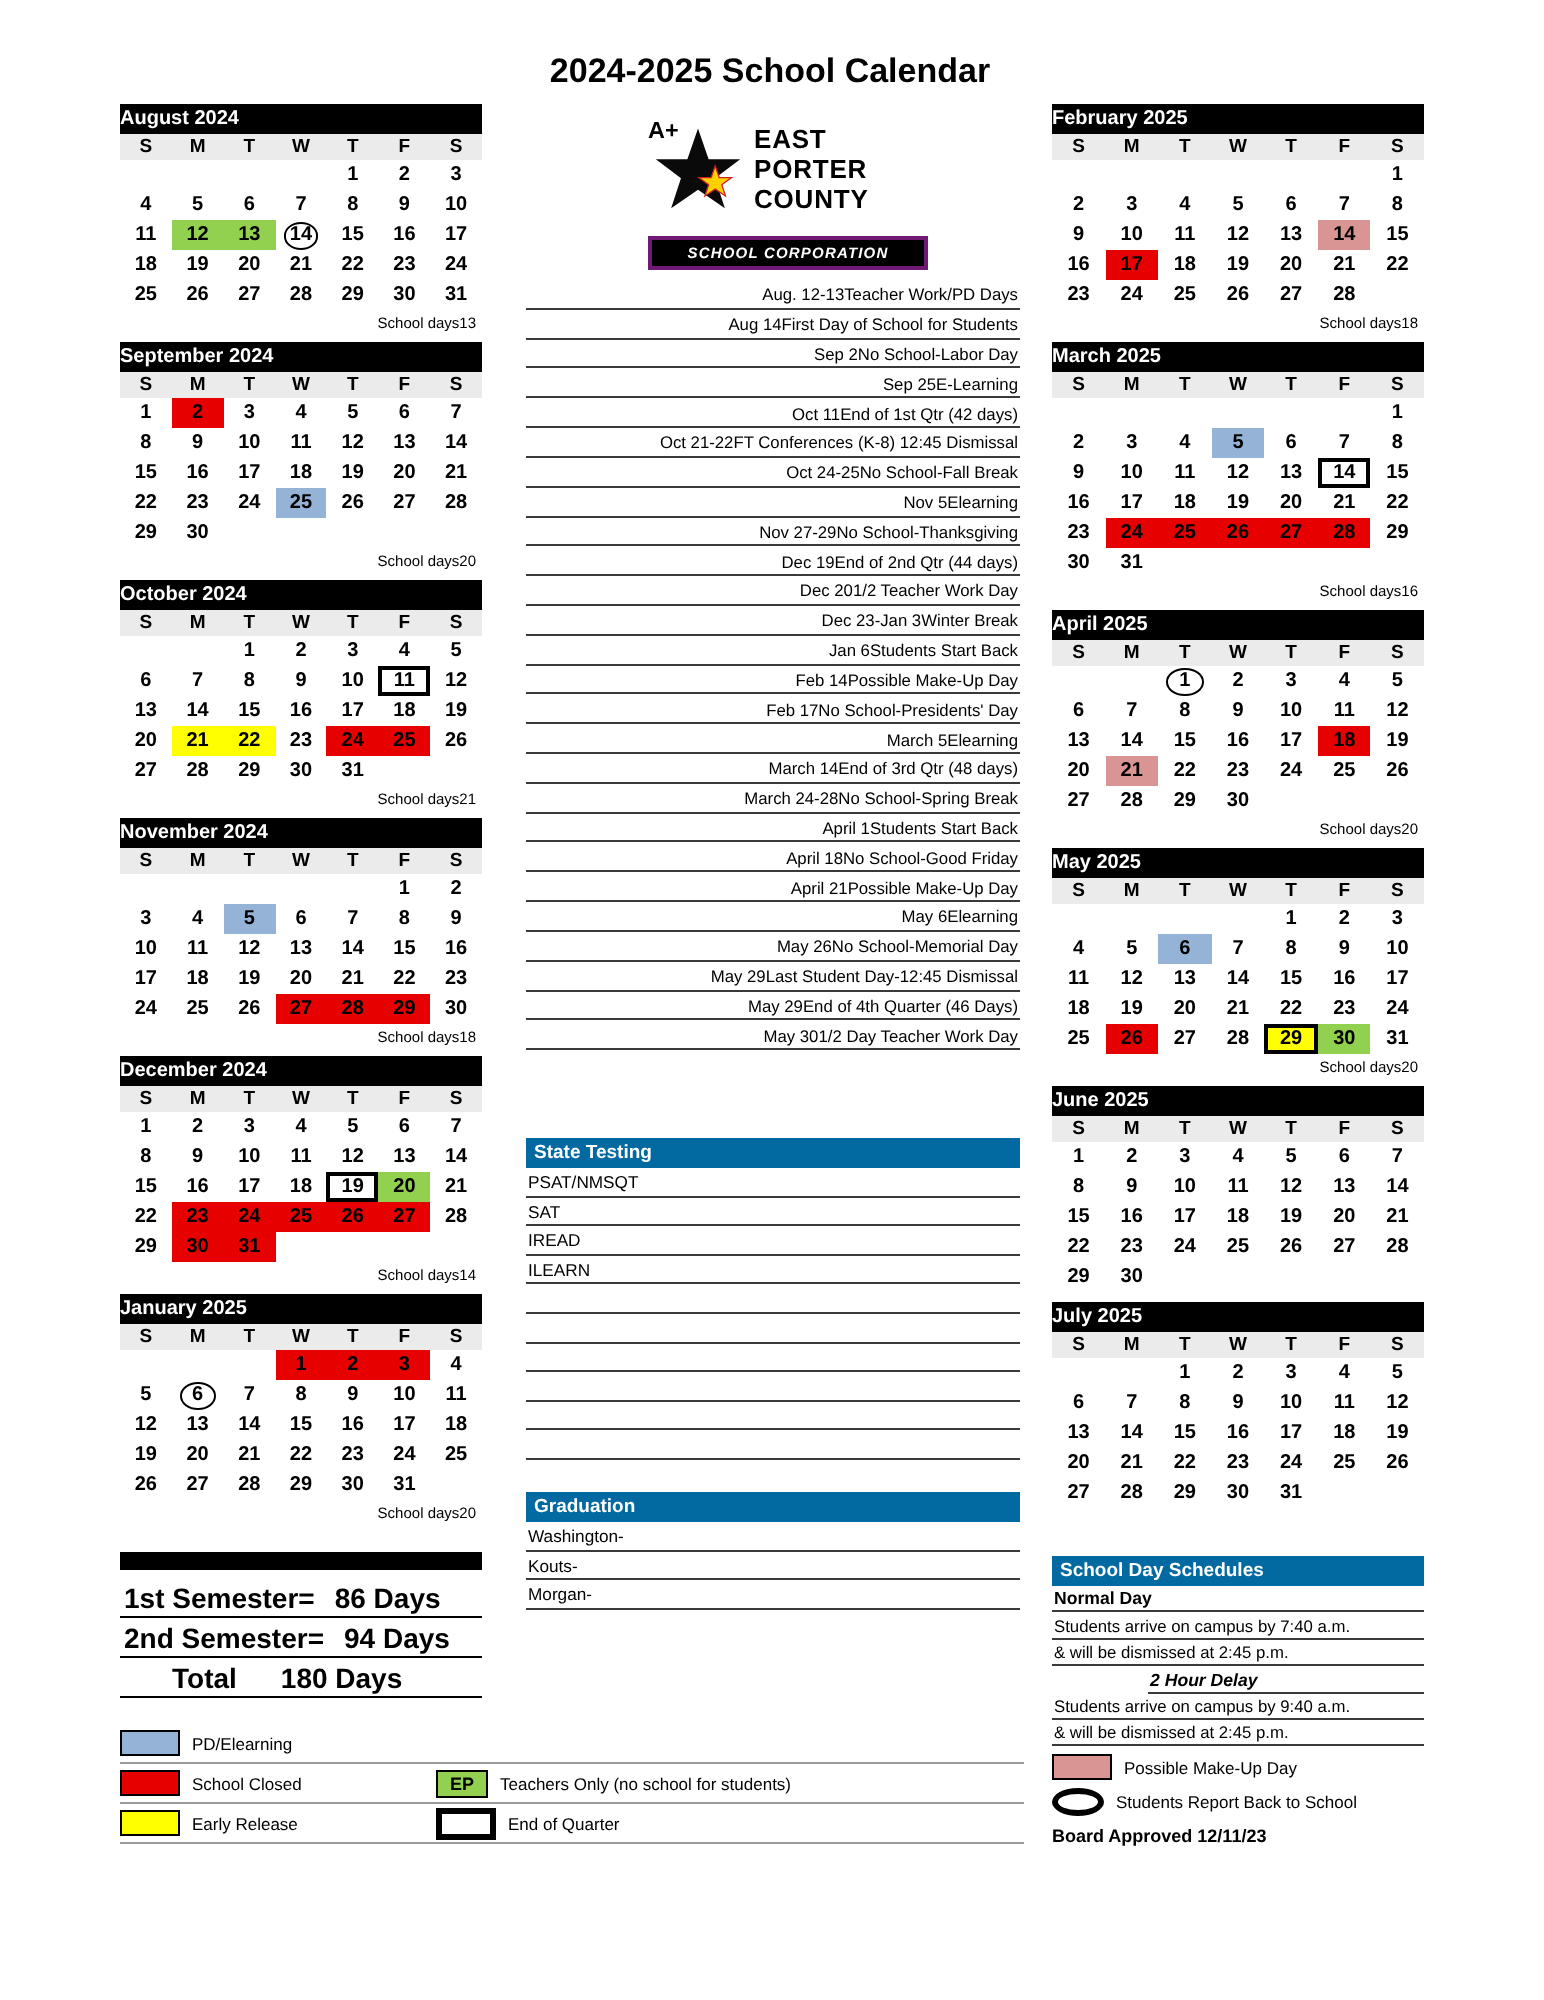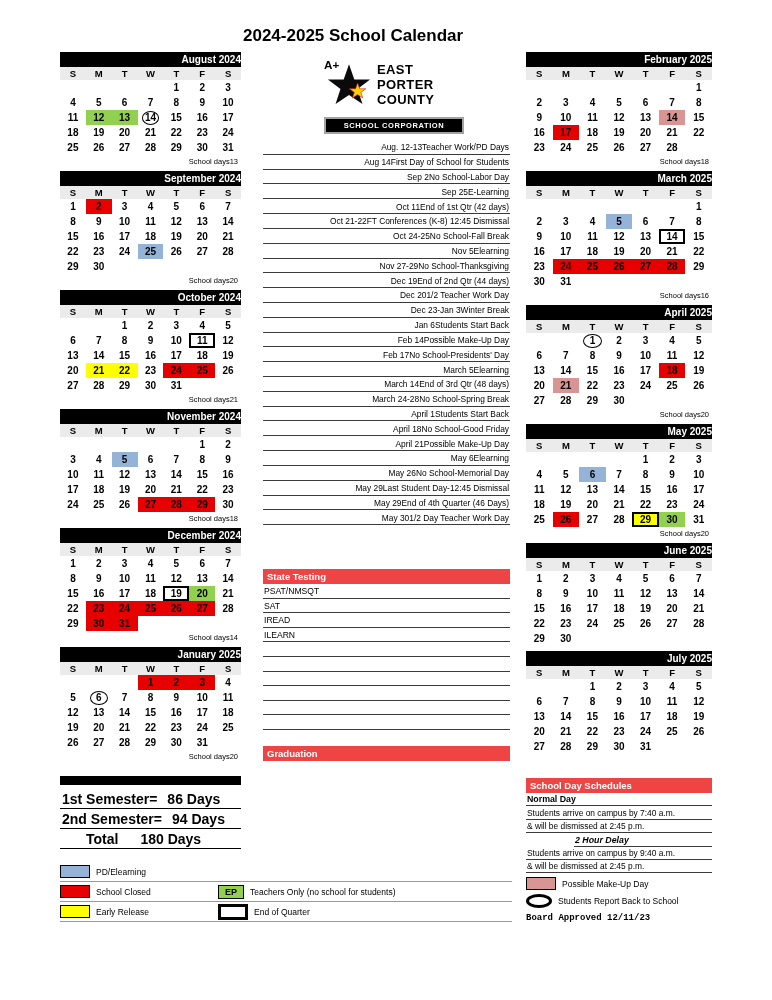--- a/index.html
+++ b/index.html
@@ -2,35 +2,35 @@
 <html style="--c-blue: #95b3d7; --c-red: #e60000; --c-yellow: #ffff00; --c-green: #92d050; --c-pink: #d99594;"><head>
 <meta charset="utf-8">
 <style>
   html,body { margin:0; padding:0; background:#fff; }
   #page {
     position:relative; width:772px; height:1000px; background:#fff;
     font-family:"Liberation Sans", sans-serif; color:#000; overflow:hidden;
   }
 
   
-  #title { position:absolute; top:26px; left:243px; width:320px; text-align:left;
+  #title { position:absolute; top:26px; left:225px; width:320px; text-align:center;
            font-size:17px; font-weight:bold; }
   #logo { position:absolute; top:54px; left:324px; width:140px; }
   .logo-top { display:flex; align-items:flex-start; gap:3px; }
   .logo-name { font-weight:bold; font-size:13px; line-height:15px; padding-top:8px; letter-spacing:0.4px; }
-  .logo-banner { margin-top:1px; background:#000; border:2px solid #a3a3a3; color:#fff;
+  .logo-banner { margin-top:1px; background:#000; border:2px solid #701a75; color:#fff;
                  font-size:7.5px; font-weight:bold; text-align:center; padding:2px 2px;
-                 letter-spacing:0.6px; }
+                 letter-spacing:0.6px;font-style:italic; }
 
   
   .cal-col { position:absolute; top:52px; display:flex; flex-direction:column; gap:5px; }
   #left-months { left:60px; width:181px; }
   #right-months { left:526px; width:186px; }
   .month-header { background:#000; color:#fff; font-size:10px; font-weight:bold;
-                  text-align:right; padding:2px 0; }
+                  text-align:left; padding:2px 0; }
   .dow-row, .week-row { display:grid; grid-template-columns:repeat(7,1fr); }
   .dow-row { background:#ebebeb; }
   .dow-cell { font-size:9.5px; font-weight:bold; text-align:center; padding:1px 0; }
   .day-cell { height:15px; line-height:15px; font-size:10px; font-weight:bold;
               text-align:center; position:relative; }
   .mark-red    { background:var(--c-red,#e60000); }
   .mark-blue   { background:var(--c-blue,#95b3d7); }
   .mark-yellow { background:var(--c-yellow,#ffff00); }
   .mark-green  { background:var(--c-green,#92d050); }
   .mark-pink   { background:var(--c-pink,#d99594); }
@@ -41,21 +41,21 @@
                      padding:2px 3px 0 0; }
 
   
   #events { position:absolute; top:140px; left:263px; width:247px; }
   .event-row { height:14.82px; box-sizing:border-box; border-bottom:1px solid #3a3a3a;
                display:flex; justify-content:flex-end; align-items:flex-end;
                padding:0 1px 1.5px 1px; font-size:8.4px; }
   .event-desc { text-align:right; }
 
   
-  .section-bar { background:#ef4444; color:#fff; font-size:9.5px; font-weight:bold;
+  .section-bar { background:#0369a1; color:#fff; font-size:9.5px; font-weight:bold;
                  padding:2px 4px; }
   #testing { position:absolute; top:569px; left:263px; width:247px; }
   #graduation { position:absolute; top:746px; left:263px; width:247px; }
   .line-row { height:14.6px; box-sizing:border-box; border-bottom:1px solid #3a3a3a;
               font-size:8.6px; display:flex; align-items:flex-end; padding:0 1px 1.5px; }
 
   
   #summary { position:absolute; top:776px; left:60px; width:181px; }
   .summary-bar { height:9px; background:#000; margin-bottom:4px; }
   .summary-row { border-bottom:1px solid #000; font-size:14px; font-weight:bold;
@@ -79,21 +79,21 @@
   .sw-box    { background:#fff; border:3px solid #000; width:30px; height:16px; }
   .sw-oval   { background:#fff; border:3px solid #000; border-radius:50%; width:26px; height:14px; }
 
   
   #schedules { position:absolute; top:778px; left:526px; width:186px; }
   .sched-row { height:13.4px; box-sizing:border-box; border-bottom:1px solid #3a3a3a;
                font-size:8.4px; display:flex; align-items:flex-end; padding:0 1px 1px; }
   .sched-row.title { font-weight:bold; font-size:8.8px; }
   .sched-row.italic { font-style:italic;margin-left:48px; }
   #sched-legend .legend-item { margin-top:4px; }
-  .board-approved { font-weight:bold; font-size:9px; margin-top:5px;font-family:Liberation Mono, monospace; }
+  .board-approved { font-weight:bold; font-size:9px; margin-top:5px; }
 </style>
 </head>
 <body>
 
 <div id="page">
 
   <div id="title">2024-2025 School Calendar</div>
 
   <div id="logo">
     <div class="logo-top">
@@ -969,20 +969,25 @@
         <div class="line-row"></div>
         <div class="line-row"></div>
         <div class="line-row"></div>
         <div class="line-row"></div>
         <div class="line-row"></div>
       </div>
   </div>
 
   <div id="graduation">
     <div class="section-bar">Graduation</div>
+    <div id="graduation-items">
+        <div class="line-row">Washington-</div>
+        <div class="line-row">Kouts-</div>
+        <div class="line-row">Morgan-</div>
+      </div>
   </div>
 
   <div id="summary">
     <div class="summary-bar"></div>
     <div class="summary-row">
       <span>1st Semester=</span>
       <span>86 Days</span>
     </div>
     <div class="summary-row">
       <span>2nd Semester=</span>

